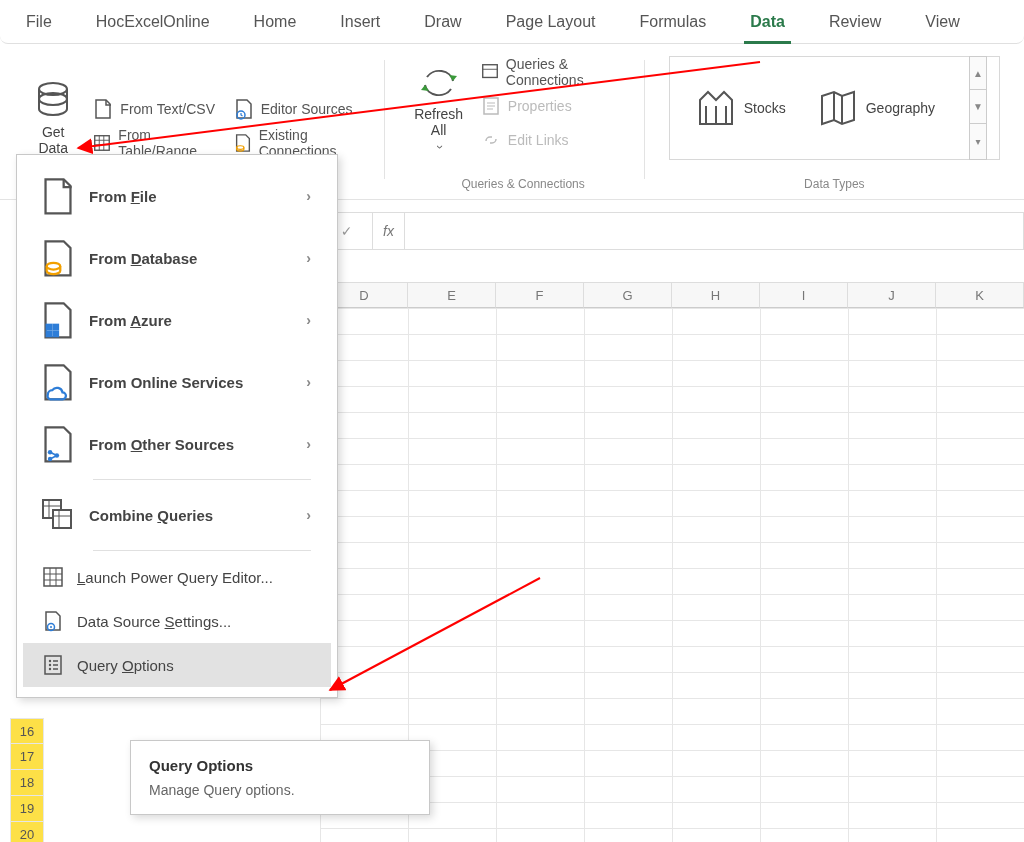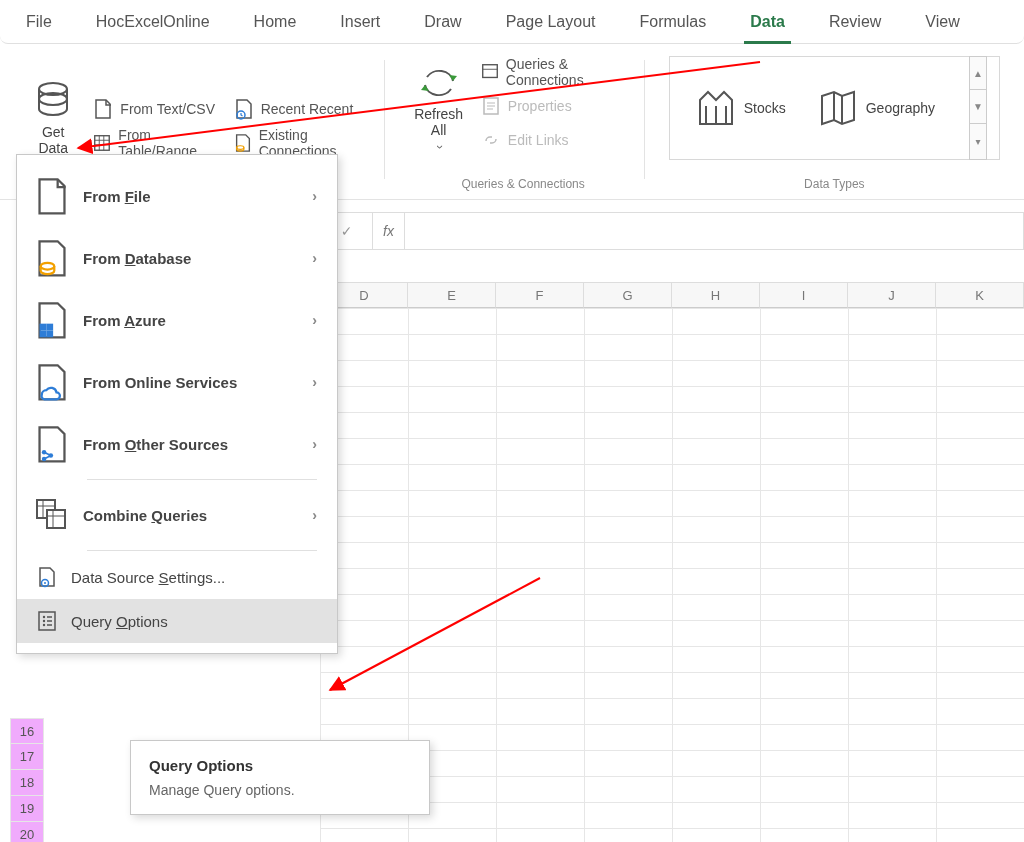--- a/index.html
+++ b/index.html
@@ -129,33 +129,33 @@
     background-size: 88px 26px;
   }
 
   
   .row-headers {
     position:absolute; left:10px; top:718px;
     display:flex; flex-direction:column;
   }
   .row-h {
     width:34px; height:26px; display:flex;align-items:center;justify-content:center;
-    font-size:13px; color:#555; border:1px solid #e6e6e6; border-top:none; background:#f0abfc;
+    font-size:13px; color:#555; border:1px solid #e6e6e6; border-top:none; background:#fde047;
   }
   .row-h:first-child { border-top:1px solid #e6e6e6; }
 
   
   .dropdown {
     position:absolute;
     left:16px; top:154px;
     width:322px;
     background:#fff;
     border:1px solid #c8c8c8;
     box-shadow: 3px 3px 8px rgba(0,0,0,0.15);
-    padding:10px 0;
+    padding:10px 6px;
     z-index:40;
   }
   .dd-item {
     display:flex; align-items:center;
     gap:14px; padding:14px 20px 14px 18px;
     font-size:15px; font-weight:600; color:#444;
     cursor:pointer; position:relative;
   }
   .dd-item .dd-icon { width:34px; height:34px; display:flex;align-items:center;justify-content:center; }
   .dd-item .chev { margin-left:auto; color:#888; font-size:14px; }
@@ -239,21 +239,21 @@
     </div>
     <div class="ribbon-small-list">
       <div class="ribbon-small-btn">
         <span class="sm-icon">
             <svg viewBox="0 0 22 22">
               <path d="M4 2h10l4 4v14H4z" fill="none" stroke="#555" stroke-width="1.5"></path>
               <circle cx="8" cy="17" r="4" fill="none" stroke="#2e7dd7" stroke-width="1.5"></circle>
               <path d="M8 15v2l1.5 1" stroke="#2e7dd7" stroke-width="1.2" fill="none"></path>
             </svg>
           </span>
-        <span>Recent Recent</span>
+        <span>Editor Sources</span>
       </div>
       <div class="ribbon-small-btn">
         <span class="sm-icon">
             <svg viewBox="0 0 22 22">
               <path d="M4 2h10l4 4v14H4z" fill="none" stroke="#555" stroke-width="1.5"></path>
               <ellipse cx="8" cy="16" rx="4" ry="2" fill="none" stroke="#f2a000" stroke-width="1.3"></ellipse>
               <path d="M4 16v2a4 2 0 0 0 8 0v-2" fill="none" stroke="#f2a000" stroke-width="1.3"></path>
             </svg>
           </span>
         <span>Existing Connections</span>
@@ -435,20 +435,29 @@
           <path d="M2 8h18M8 2v18M12 18h18M18 12v18" stroke="#555" stroke-width="1"></path>
         </svg>
       </span>
     <span>Combine <span class="ul">Q</span>ueries</span>
     <span class="chev">›</span>
   </div>
   <div class="dd-sep"></div>
   <div class="dd-item small">
     <span class="dd-icon">
         <svg viewBox="0 0 24 24">
+          <rect x="3" y="3" width="18" height="18" fill="none" stroke="#555" stroke-width="1.5"></rect>
+          <path d="M3 9h18M3 15h18M9 3v18M15 3v18" stroke="#555" stroke-width="1"></path>
+        </svg>
+      </span>
+    <span><span class="ul">L</span>aunch Power Query Editor...</span>
+  </div>
+  <div class="dd-item small">
+    <span class="dd-icon">
+        <svg viewBox="0 0 24 24">
           <path d="M5 3h10l4 4v14H5z" fill="none" stroke="#555" stroke-width="1.5"></path>
           <circle cx="10" cy="18" r="3.5" fill="none" stroke="#2e7dd7" stroke-width="1.5"></circle>
           <circle cx="10" cy="18" r="1" fill="#2e7dd7"></circle>
         </svg>
       </span>
     <span>Data Source <span class="ul">S</span>ettings...</span>
   </div>
   <div class="dd-item small highlight">
     <span class="dd-icon">
         <svg viewBox="0 0 24 24">

